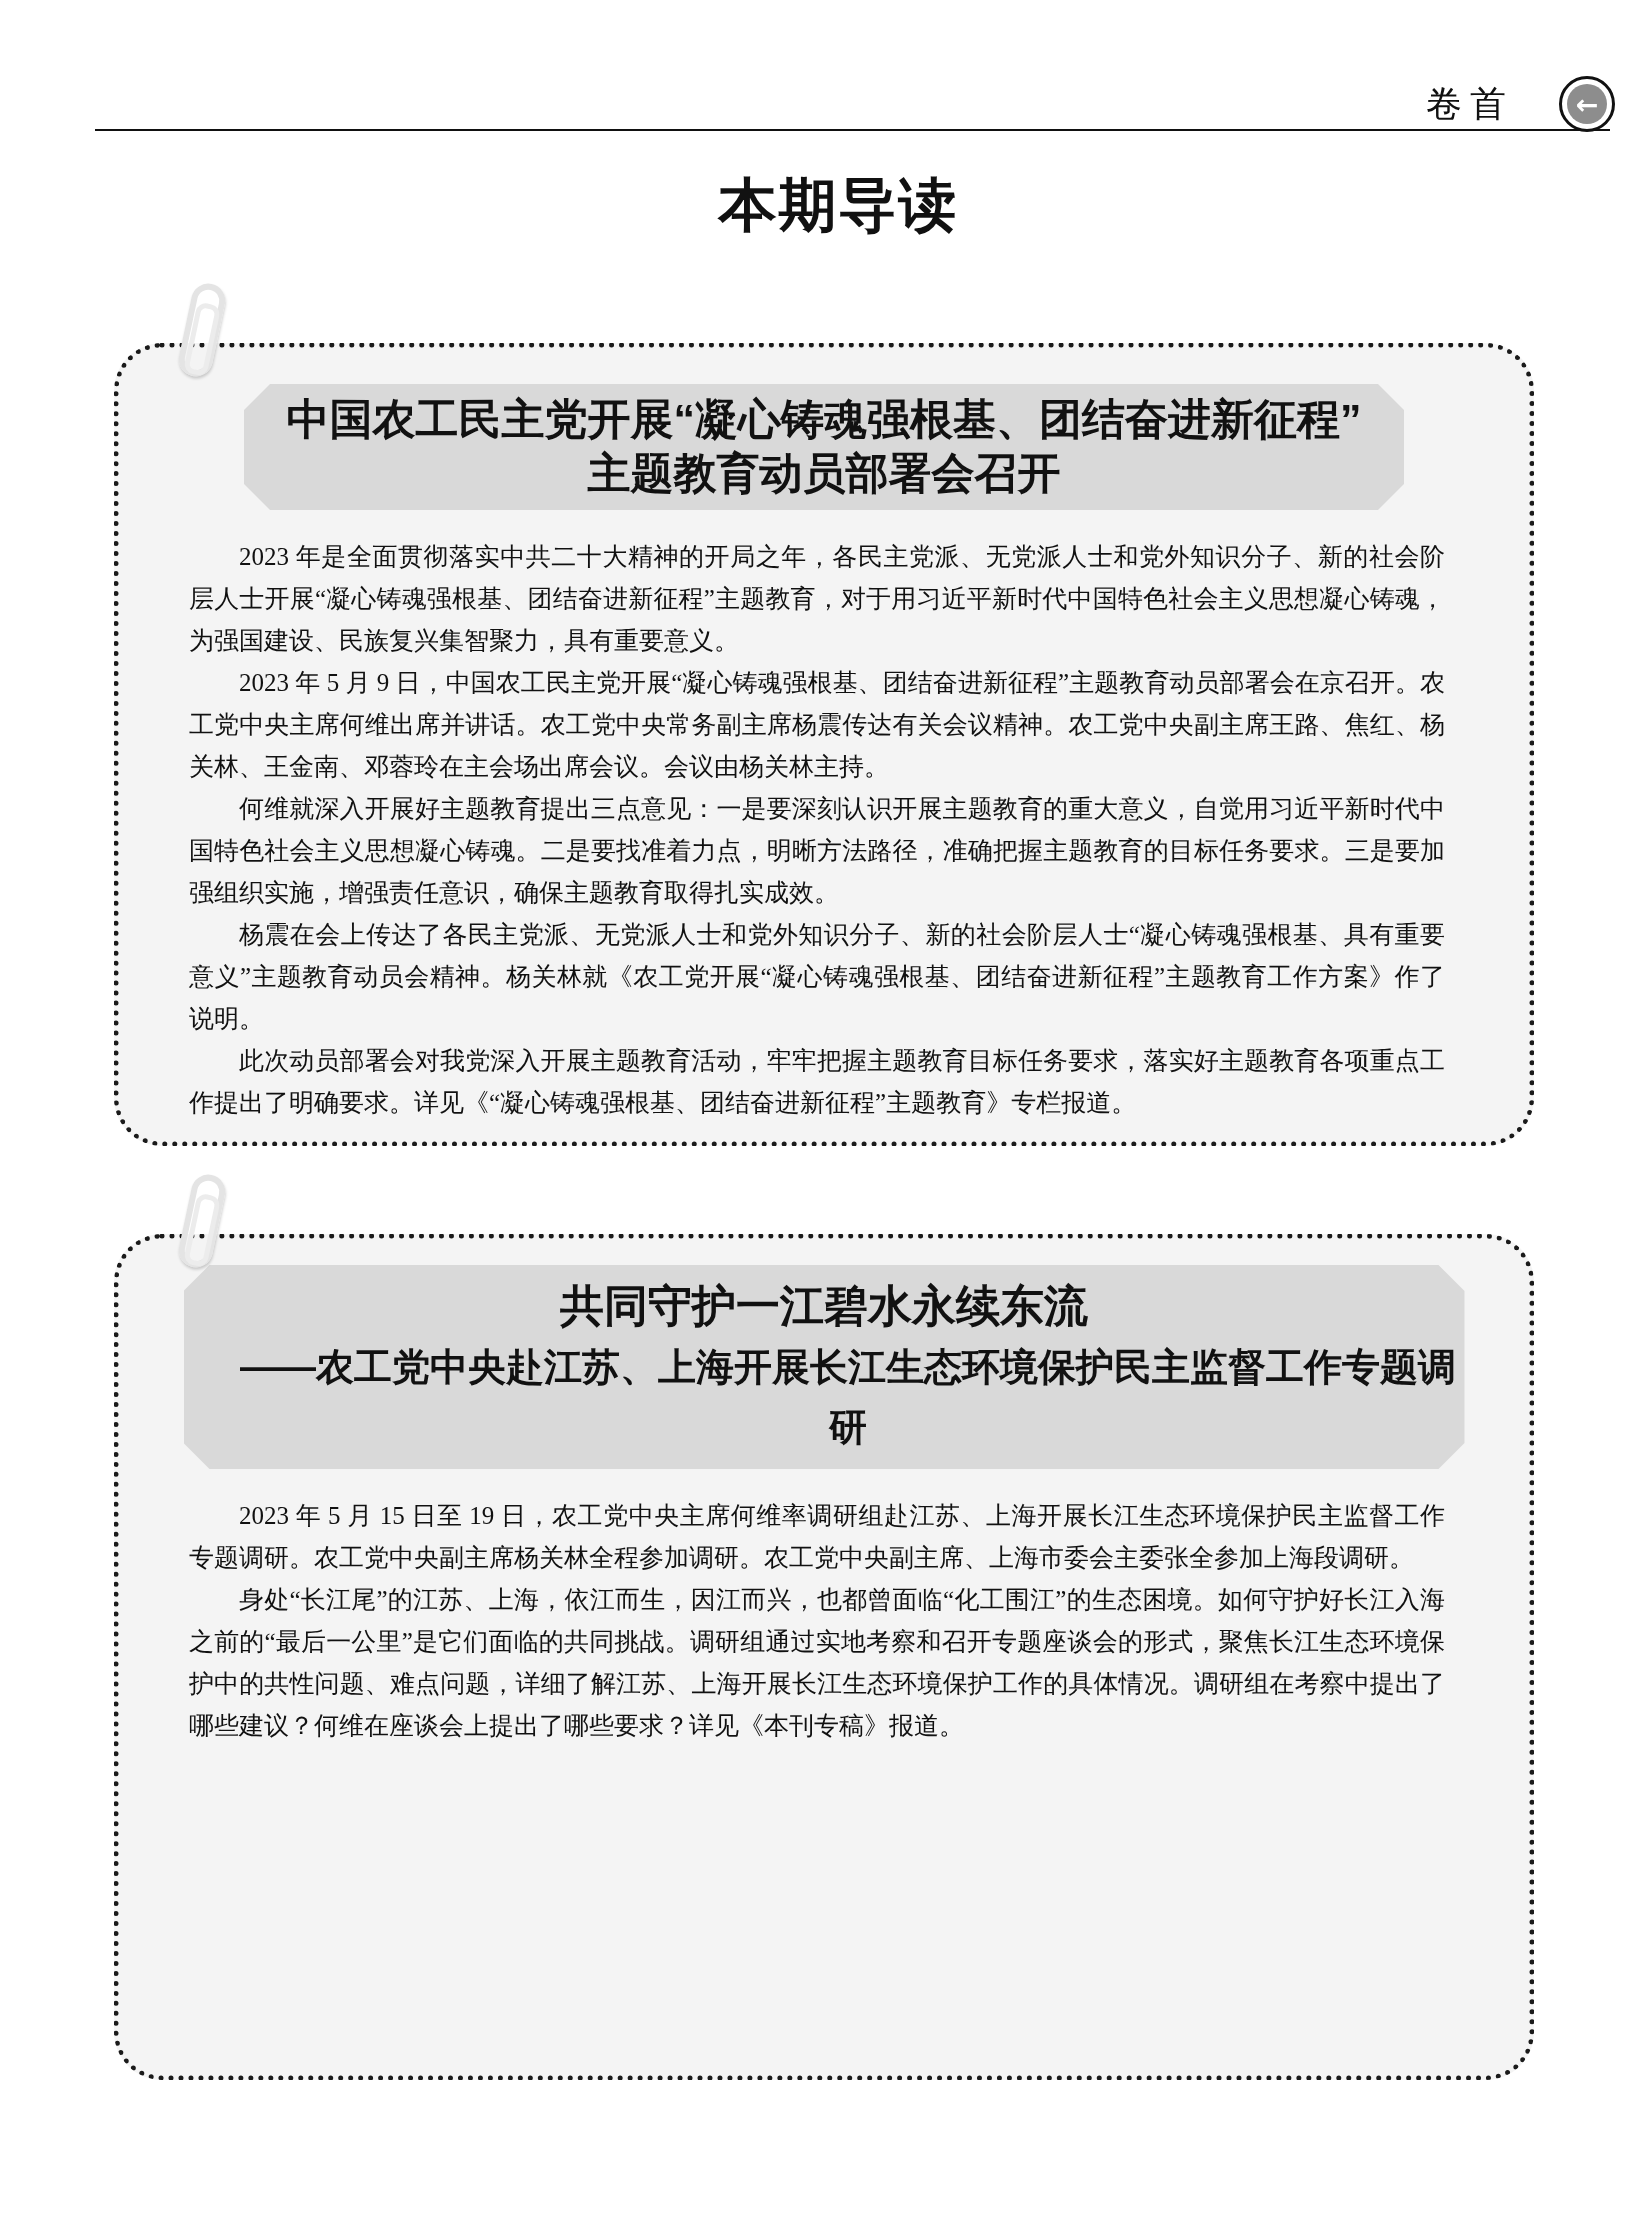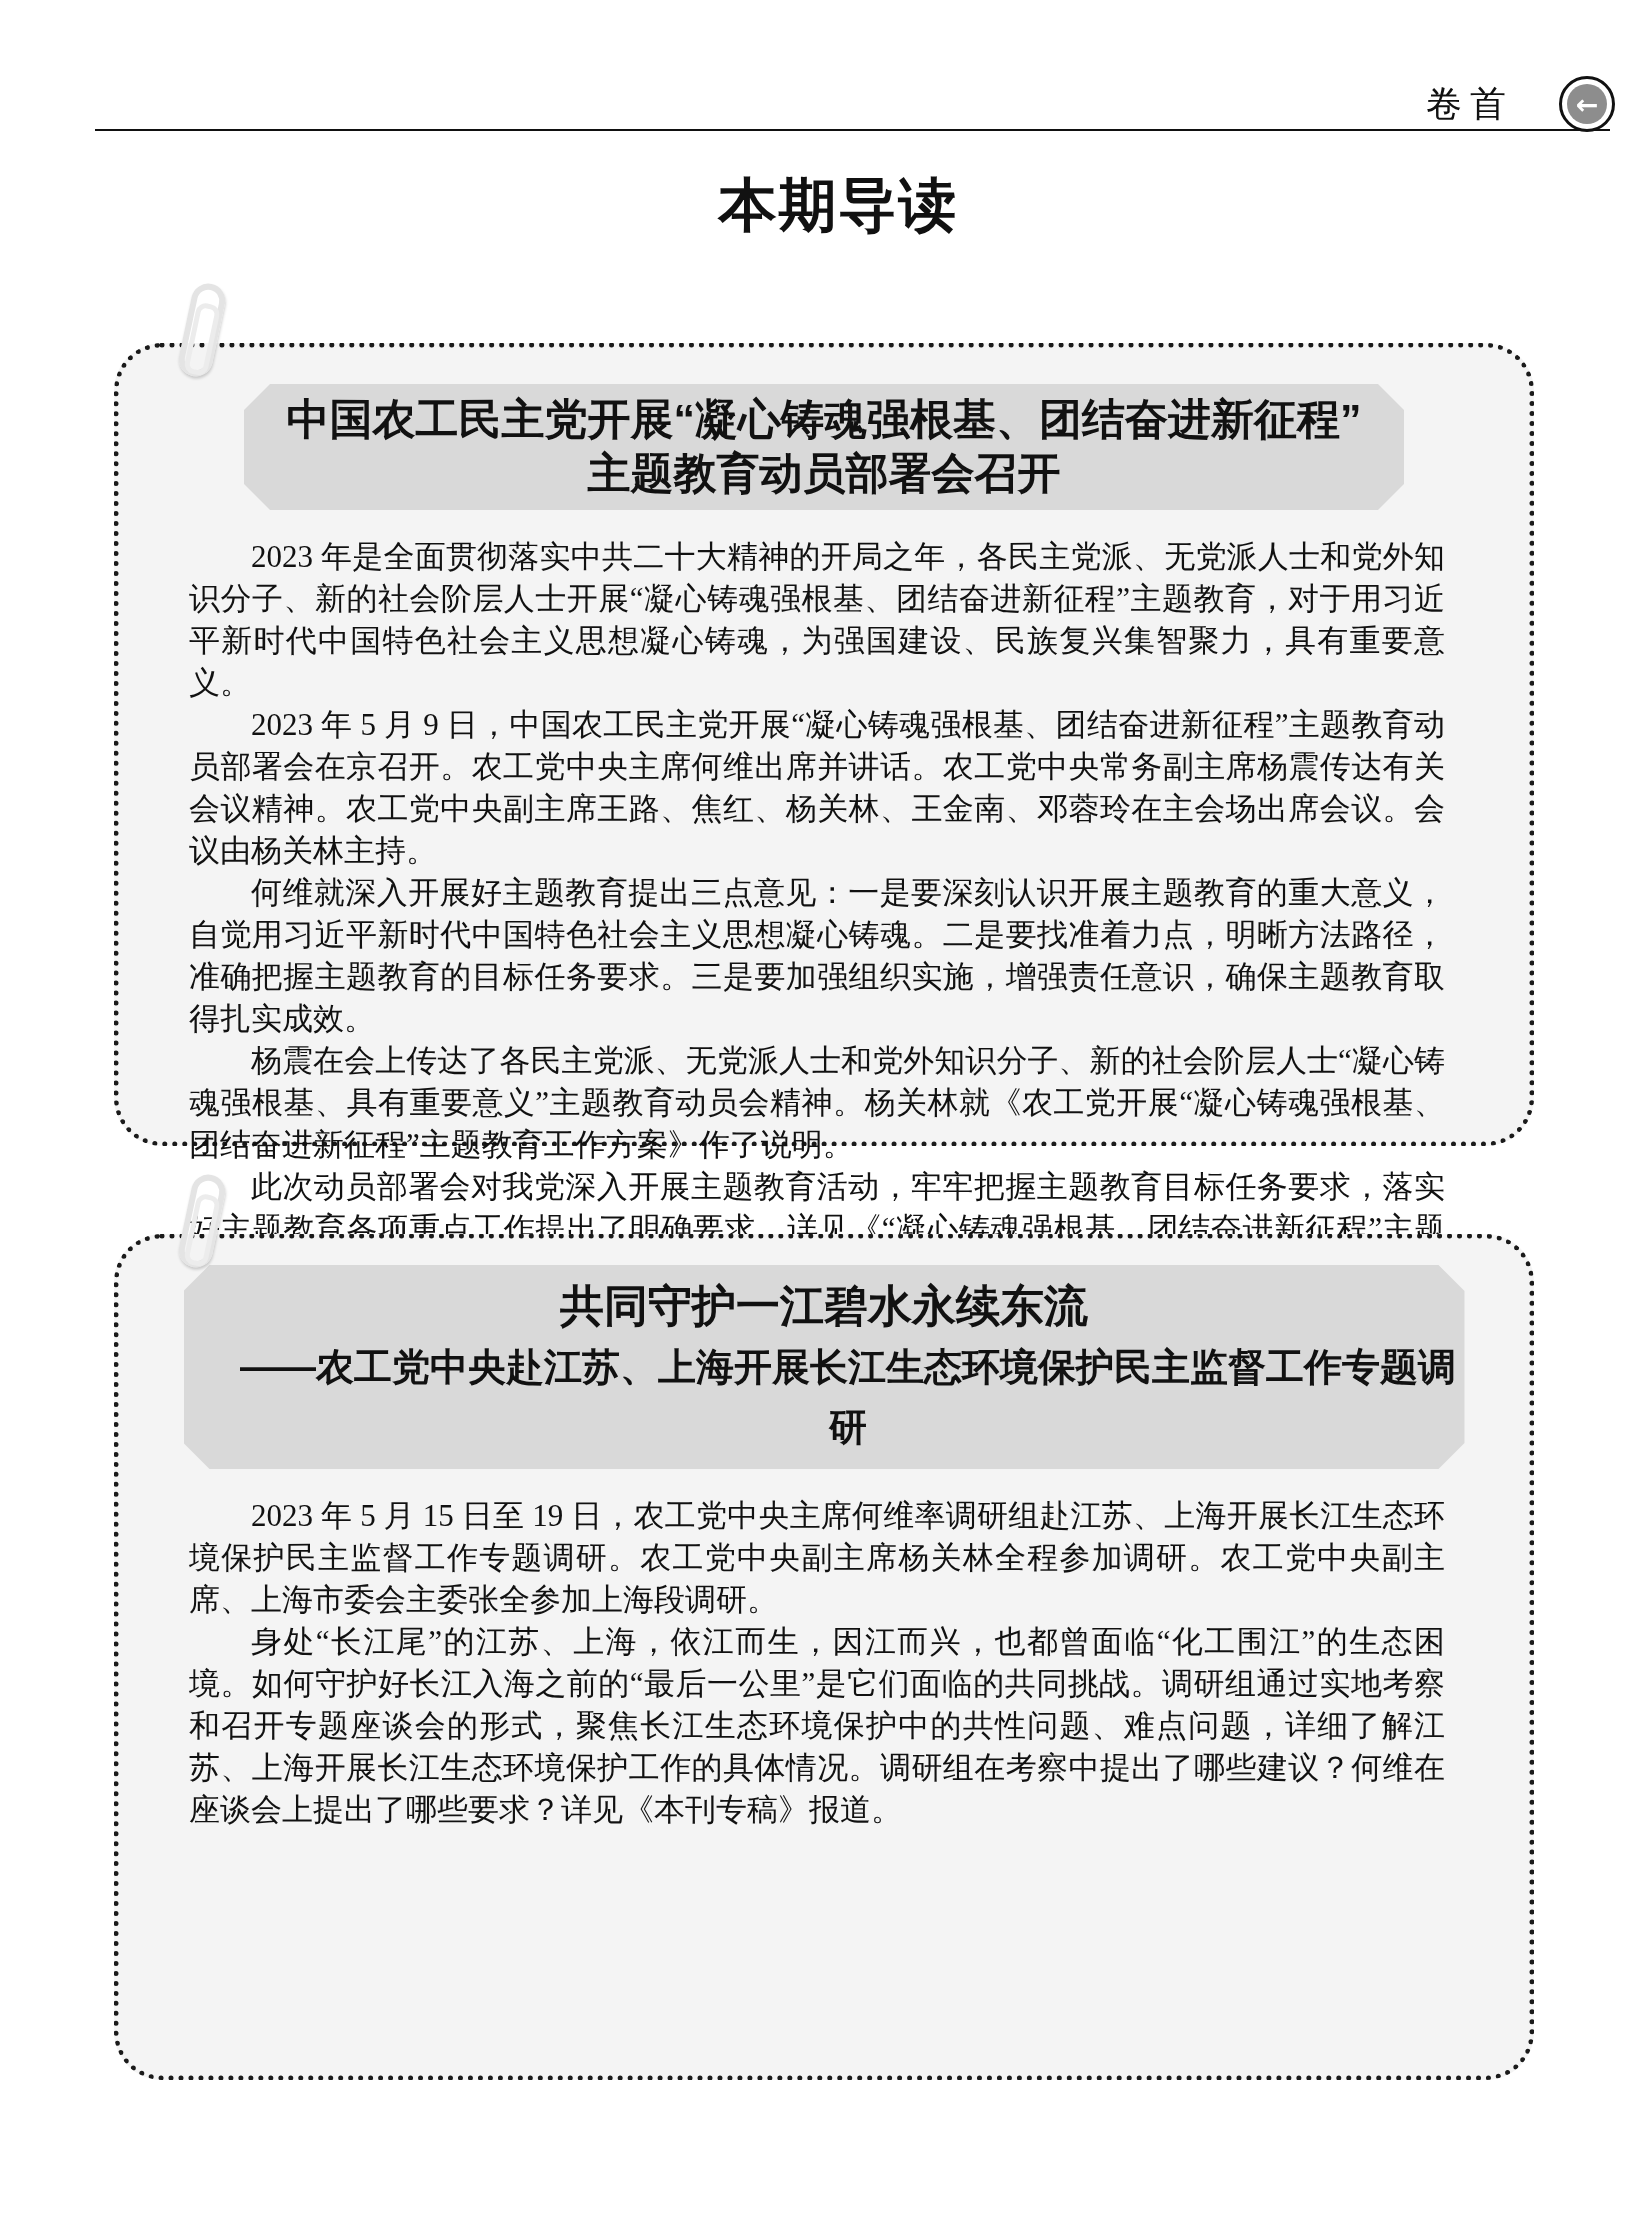--- a/index.html
+++ b/index.html
@@ -65,21 +65,21 @@
                       26px 100%, 0 calc(100% - 26px), 0 26px);
   }
   .box-1 .titlebar { width:1124px; margin:36px auto 0; padding:8px 18px 10px; }
   .box-1 .titlebar .t-line { font-size:43px; line-height:54px; }
   .box-2 .titlebar { width:1281px; margin:26px auto 15px; padding:10px 0 12px; }
   .box-2 .titlebar .t-line1 { font-size:44px; line-height:62px; }
   .box-2 .titlebar .t-line2 { font-size:38px; line-height:60px;padding-left:48px; }
 
   .body-text {
     margin:26px 84px 0 70px;
-    font-size:31px; line-height:42px;
+    font-size:25px; line-height:42px;
     text-align:justify; text-justify:inter-ideograph;
   }
   .body-text p { margin:0; text-indent:2em; }
 
   
   .clip {
     position:absolute; width:34px; height:94px;
     transform:rotate(12deg); z-index:3;
   }
   .clip-1 { left:185px; top:283px; }

